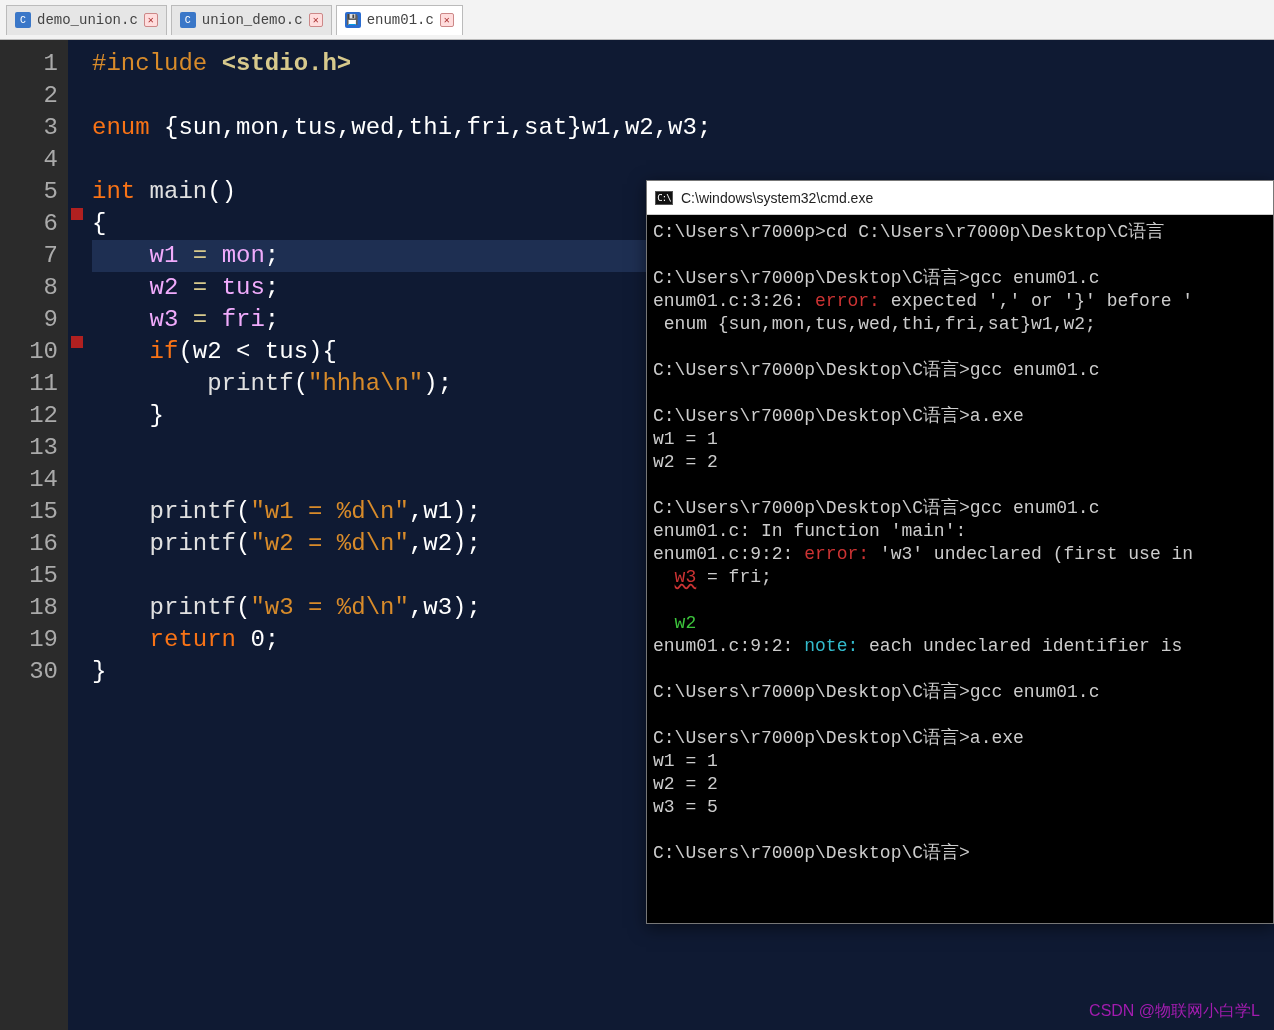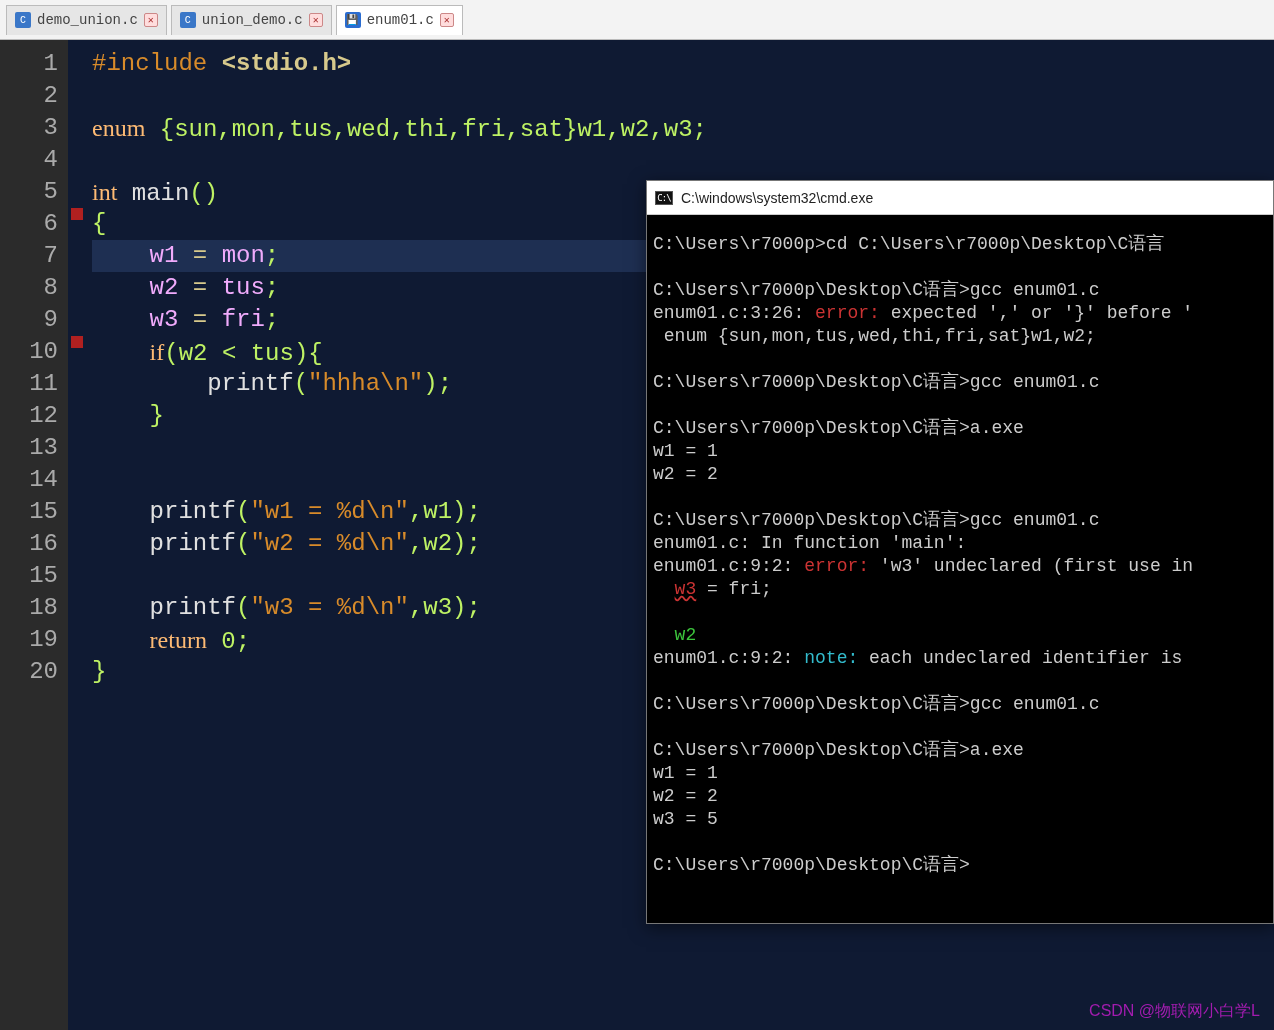--- a/index.html
+++ b/index.html
@@ -79,24 +79,24 @@
     padding: 8px 0 0 6px;
     font-size: 24px;
     line-height: 32px;
     color: #d7c98c;
     white-space: pre;
   }
   .code .line { height: 32px; }
   .code .hl-line { background: rgba(60,90,140,0.35); }
   .tok-pp    { color: #d88b2a; }     
   .tok-inc   { color: #d7c98c; font-weight: bold; }
-  .tok-kw    { color: #fdba74; font-family: Liberation Serif, serif; }
+  .tok-kw    { color: #f97316; }
   .tok-id    { color: #f0abfc; }
   .tok-fn    { color: #e0e0e0; }
-  .tok-punc  { color: #bef264; }
+  .tok-punc  { color: #ffffff; }
   .tok-str   { color: #d88b2a; }
   .tok-op    { color: #d7c98c; }
   
   .cmdwin {
     position: absolute;
     top: 180px; left: 646px; width: 628px; height: 744px;
     background: #000;
     border: 1px solid #777;
     box-shadow: 0 4px 16px rgba(0,0,0,0.5);
     display: flex; flex-direction: column;
@@ -115,21 +115,21 @@
     width: 18px; height: 14px; background:#111; color:#fff;
     display:inline-flex;align-items:center;justify-content:center;
     font-size:9px; font-family:Consolas,monospace; letter-spacing:-1px;
     border:1px solid #555;
   }
   .cmd-body {
     flex:1;
     color:#ccc;
     font-size: 18px;
     line-height: 23px;
-    padding: 18px 6px;
+    padding: 6px 6px;
     white-space: pre;
     overflow: hidden;
   }
   .cmd-body .err  { color:#cc3333; }
   .cmd-body .note { color:#33bbcc;font-family:Liberation Mono, monospace; }
   .cmd-body .grn  { color:#3cc43c; }
   .cmd-body .und  { text-decoration: underline wavy #cc3333; }
   
   .watermark {
     position:absolute; right:14px; bottom:8px;
@@ -171,21 +171,21 @@
       <div class="ln">10</div>
       <div class="ln">11</div>
       <div class="ln">12</div>
       <div class="ln">13</div>
       <div class="ln">14</div>
       <div class="ln">15</div>
       <div class="ln">16</div>
       <div class="ln">15</div>
       <div class="ln">18</div>
       <div class="ln">19</div>
-      <div class="ln">20</div>
+      <div class="ln">30</div>
     </div>
   <div class="fold-col" id="foldcol">
       <div class="fold-spacer"></div>
       <div class="fold-spacer"></div>
       <div class="fold-spacer"></div>
       <div class="fold-spacer"></div>
       <div class="fold-spacer"></div>
       <div class="fold-spacer">
         <span class="fold-mark"></span>
       </div>

